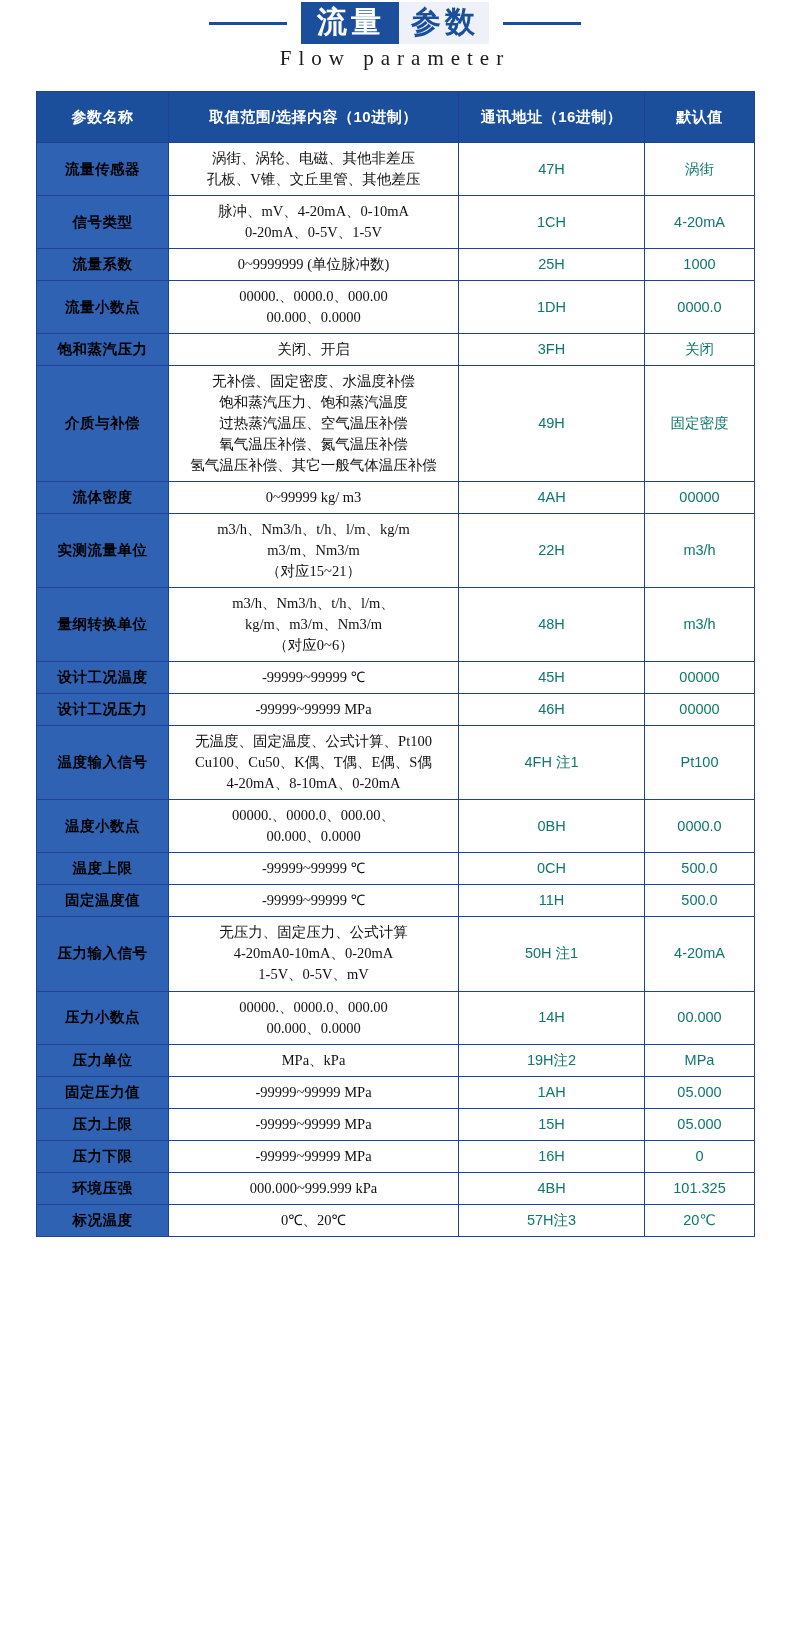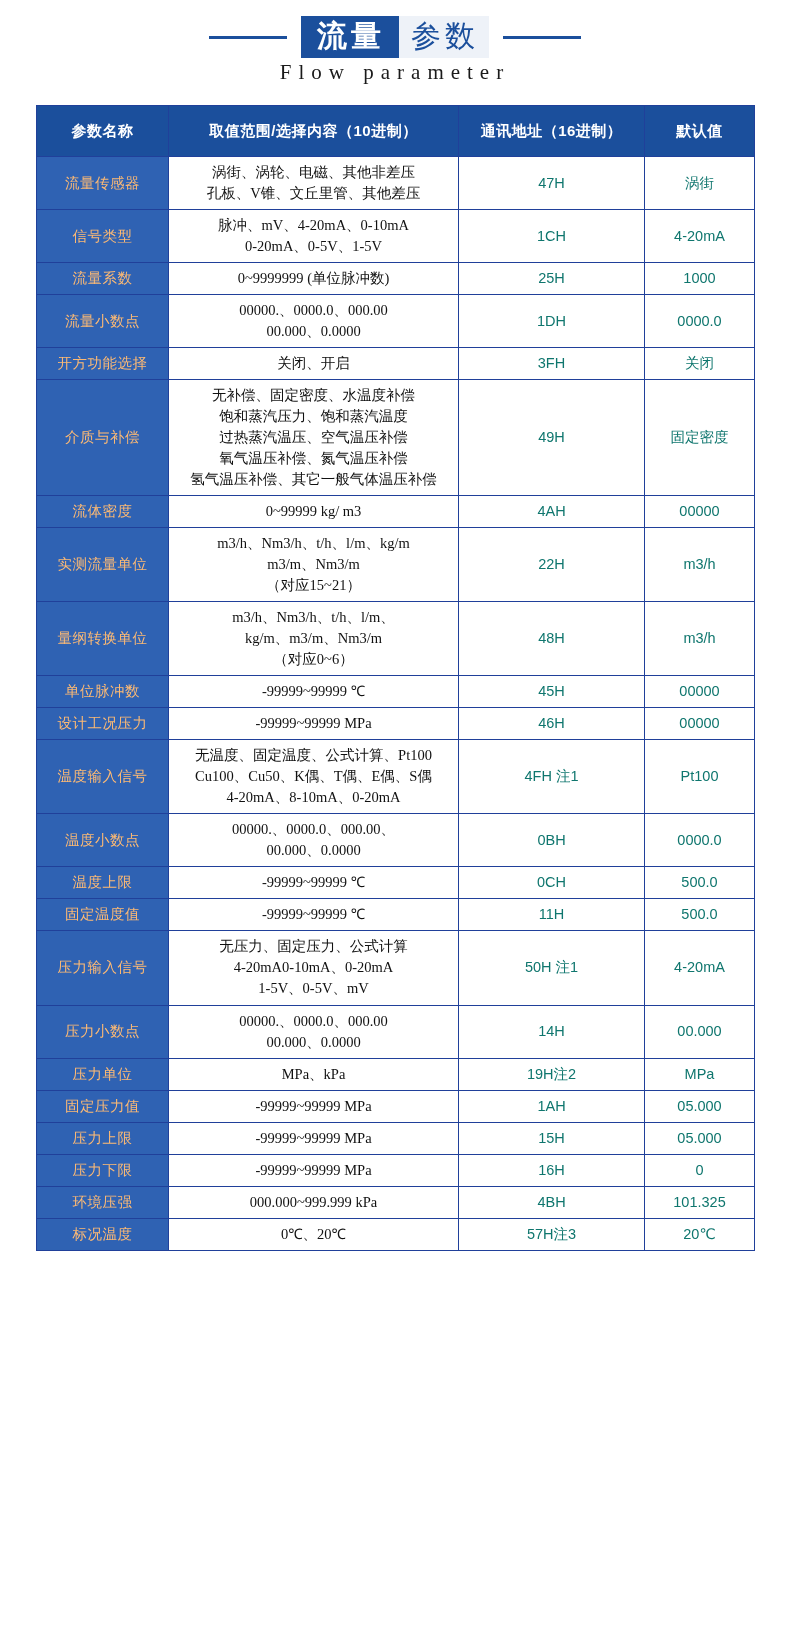--- a/index.html
+++ b/index.html
@@ -16,21 +16,20 @@
   .page {
     width: 790px;
     min-height: 1643px;
     box-sizing: border-box;
     padding: 0 0 14px 0;
     position: relative;
   }
 
   
   .header {
-    padding-top: 14px;
     text-align: center;
   }
   .title-row {
     display: flex;
     align-items: center;
     justify-content: center;
     gap: 0;
     height: 46px;
   }
   .rule {
@@ -45,21 +44,21 @@
     color: #ffffff;
     font-size: 30px;
     font-weight: bold;
     letter-spacing: 4px;
     padding: 5px 14px 7px 16px;
     line-height: 1;
   }
   .title-plain {
     color: #1b4f9c;
     font-size: 30px;
-    font-weight: normal;
+    font-weight: bold;
     letter-spacing: 4px;
     padding: 5px 10px 7px 12px;
     line-height: 1;
     background: #eef2f8;
   }
   .subtitle {
     font-family: "Liberation Serif", "DejaVu Serif", serif;
     font-size: 21px;
     letter-spacing: 7px;
     color: #1a1a1a;
@@ -92,22 +91,22 @@
   table.param thead th {
     background: #1b4f9c;
     color: #ffffff;
     font-weight: bold;
     font-size: 15px;
     height: 40px;
     letter-spacing: 0.5px;
   }
   td.name {
     background: #2f62b3;
-    color: #fdba74;
-    font-weight: normal;
+    color: #000000;
+    font-weight: bold;
     font-size: 15px;
     letter-spacing: 0.5px;
   }
   td.range {
     color: #111111;
     padding: 6px 6px;
     font-family: Liberation Serif, serif;
   }
   td.addr, td.def {
     color: #0f766e;
@@ -168,21 +167,21 @@
             <td class="def">1000</td>
           </tr>
           <tr>
             <td class="name">流量小数点</td>
             <td class="range nowrapline">00000.、0000.0、000.00
 00.000、0.0000</td>
             <td class="addr">1DH</td>
             <td class="def">0000.0</td>
           </tr>
           <tr>
-            <td class="name">开方功能选择</td>
+            <td class="name">饱和蒸汽压力</td>
             <td class="range nowrapline">关闭、开启</td>
             <td class="addr">3FH</td>
             <td class="def">关闭</td>
           </tr>
           <tr>
             <td class="name">介质与补偿</td>
             <td class="range nowrapline">无补偿、固定密度、水温度补偿
 饱和蒸汽压力、饱和蒸汽温度
 过热蒸汽温压、空气温压补偿
 氧气温压补偿、氮气温压补偿
@@ -206,21 +205,21 @@
           </tr>
           <tr>
             <td class="name">量纲转换单位</td>
             <td class="range nowrapline">m3/h、Nm3/h、t/h、l/m、
 kg/m、m3/m、Nm3/m
 （对应0~6）</td>
             <td class="addr">48H</td>
             <td class="def">m3/h</td>
           </tr>
           <tr>
-            <td class="name">单位脉冲数</td>
+            <td class="name">设计工况温度</td>
             <td class="range nowrapline">-99999~99999 ℃</td>
             <td class="addr">45H</td>
             <td class="def">00000</td>
           </tr>
           <tr>
             <td class="name">设计工况压力</td>
             <td class="range nowrapline">-99999~99999 MPa</td>
             <td class="addr">46H</td>
             <td class="def">00000</td>
           </tr>

